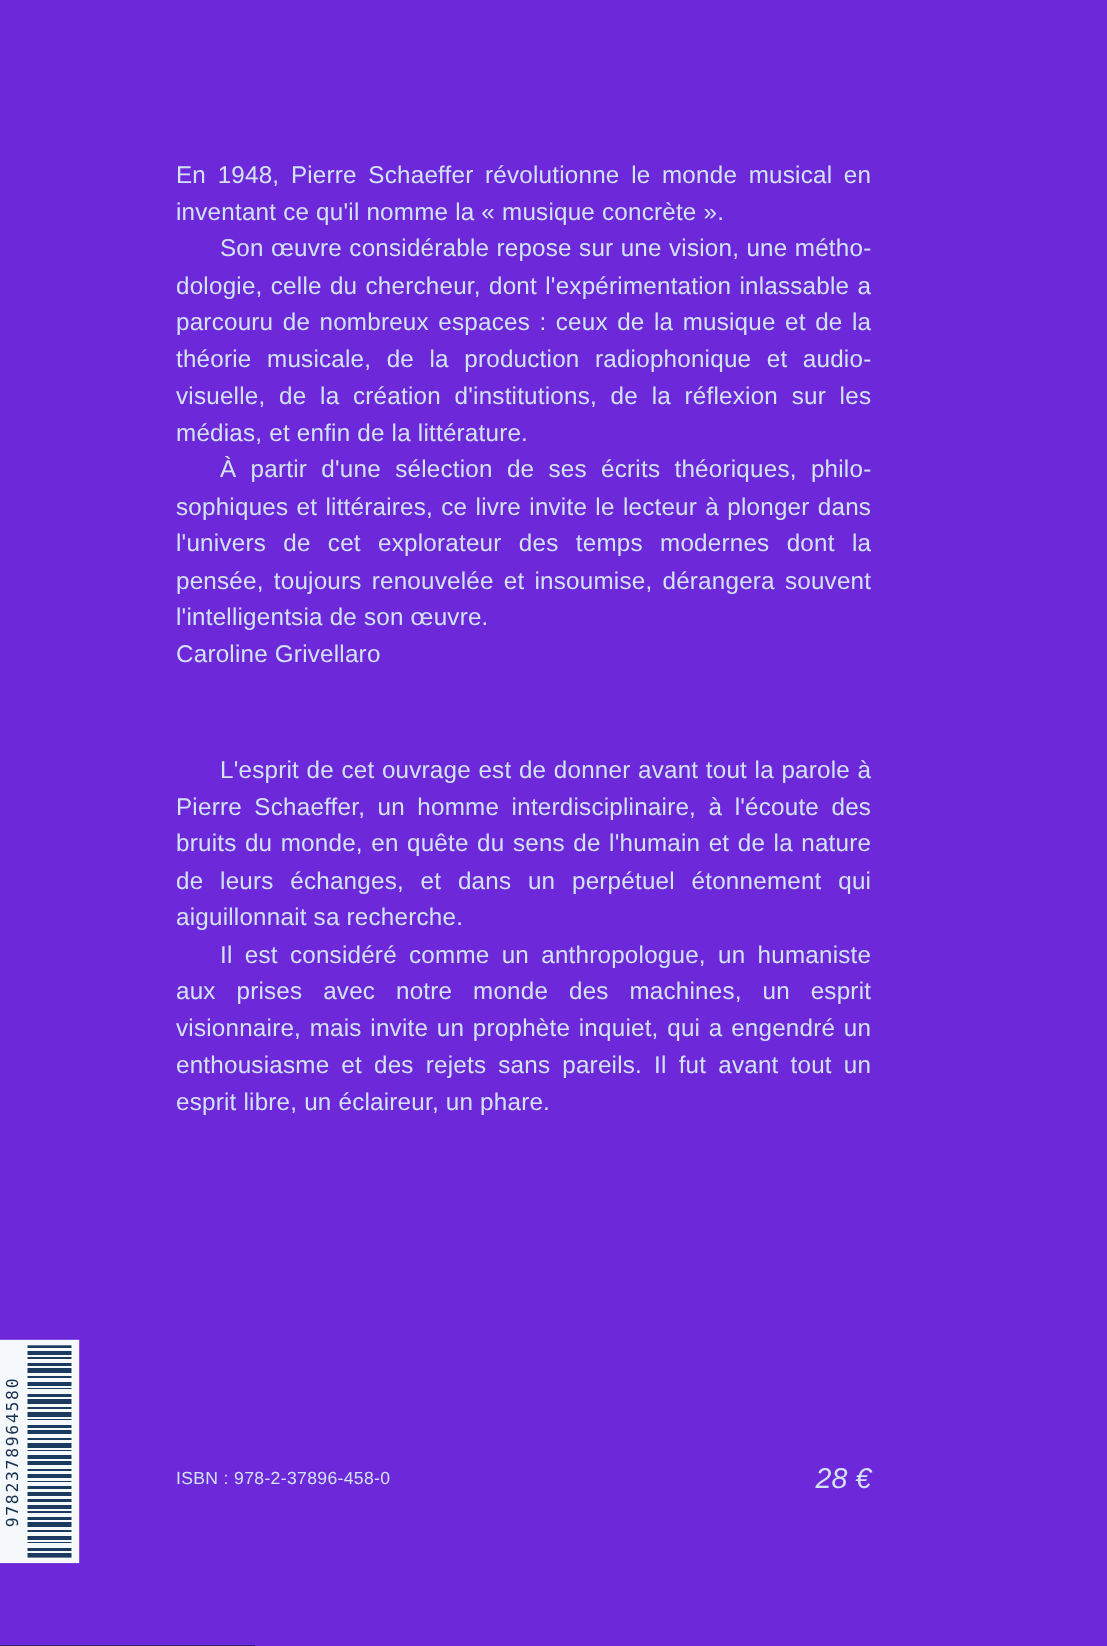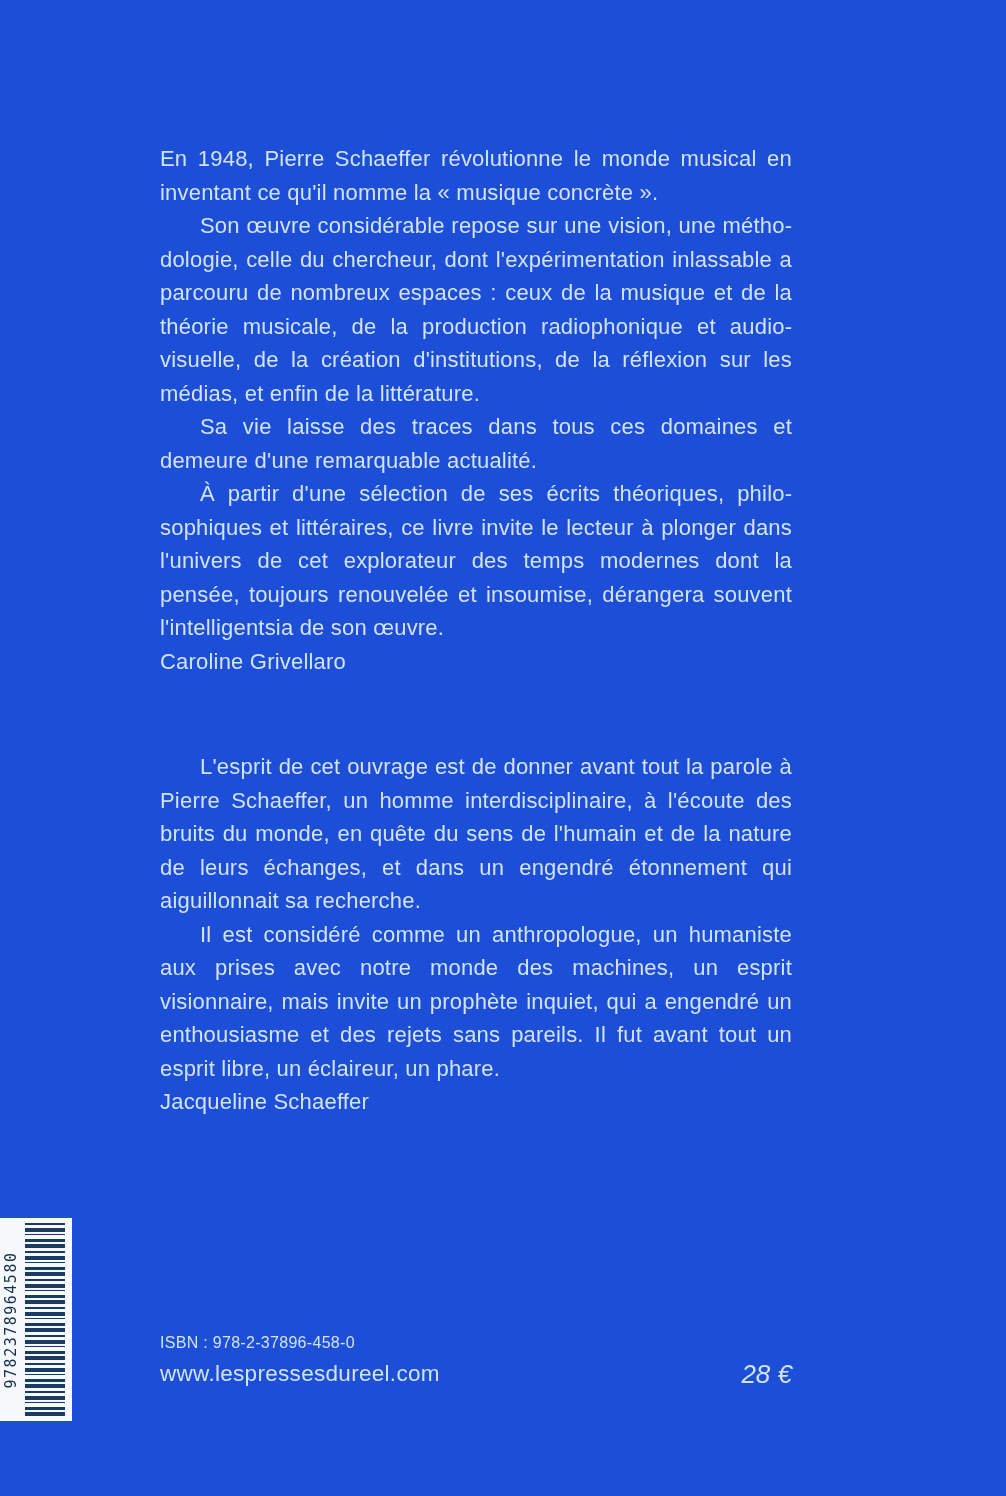--- a/index.html
+++ b/index.html
@@ -4,21 +4,21 @@
 <style>
   html, body {
     margin: 0;
     padding: 0;
     background: #0e2038;
   }
   .page {
     position: relative;
     width: 1006px;
     height: 1496px;
-    background: #1d4ed8;
+    background: #6d28d9;
     overflow: hidden;
     font-family: "Liberation Sans", sans-serif;
   }
   .content {
     position: absolute;
     left: 160px;
     top: 142px;
     width: 632px;
     color: #d2e3f4;
     font-size: 22px;
@@ -111,37 +111,34 @@
 </head>
 <body>
 
 <div class="page">
 
   <div class="content">
 
     <section class="blurb-1">
       <p>En 1948, Pierre Schaeffer révolutionne le monde musical en inventant ce qu'il nomme la « musique concrète ».</p>
       <p class="indent">Son œuvre considérable repose sur une vision, une métho­dologie, celle du chercheur, dont l'expérimentation inlassable a parcouru de nombreux espaces : ceux de la musique et de la théorie musicale, de la production radiophonique et audio­visuelle, de la création d'institutions, de la réflexion sur les médias, et enfin de la littérature.</p>
-      <p class="indent">Sa vie laisse des traces dans tous ces domaines et demeure d'une remarquable actualité.</p>
       <p class="indent">À partir d'une sélection de ses écrits théoriques, philo­sophiques et littéraires, ce livre invite le lecteur à plonger dans l'univers de cet explorateur des temps modernes dont la pensée, toujours renouvelée et insoumise, dérangera souvent l'intelligentsia de son œuvre.</p>
       <p class="signature">Caroline Grivellaro</p>
     </section>
 
     <section class="blurb-2">
-      <p class="indent">L'esprit de cet ouvrage est de donner avant tout la parole à Pierre Schaeffer, un homme interdisciplinaire, à l'écoute des bruits du monde, en quête du sens de l'humain et de la nature de leurs échanges, et dans un engendré étonnement qui aiguillonnait sa recherche.</p>
+      <p class="indent">L'esprit de cet ouvrage est de donner avant tout la parole à Pierre Schaeffer, un homme interdisciplinaire, à l'écoute des bruits du monde, en quête du sens de l'humain et de la nature de leurs échanges, et dans un perpétuel étonnement qui aiguillonnait sa recherche.</p>
       <p class="indent">Il est considéré comme un anthropologue, un huma­niste aux prises avec notre monde des machines, un esprit visionnaire, mais invite un prophète inquiet, qui a engendré un enthousiasme et des rejets sans pareils. Il fut avant tout un esprit libre, un éclaireur, un phare.</p>
-      <p class="signature">Jacqueline Schaeffer</p>
     </section>
 
   </div>
 
   <div class="footer">
     <div class="footer-left">
       <div class="isbn">ISBN : 978-2-37896-458-0</div>
-      <div class="website">www.lespressesdureel.com</div>
     </div>
     <div class="price">28 €</div>
   </div>
 
   <div class="barcode-box">
     <div class="barcode-number">9782378964580</div>
     <div class="barcode-bars"></div>
   </div>
 
 </div>

